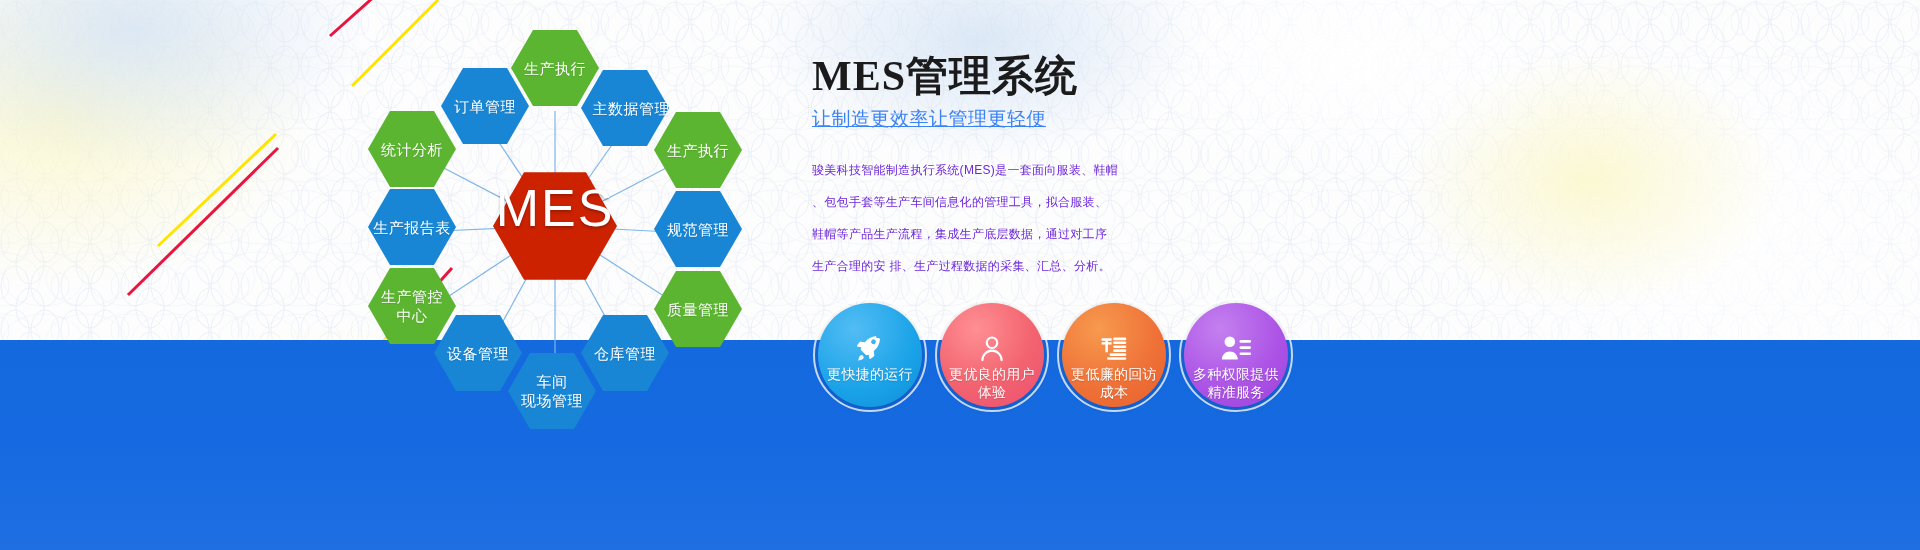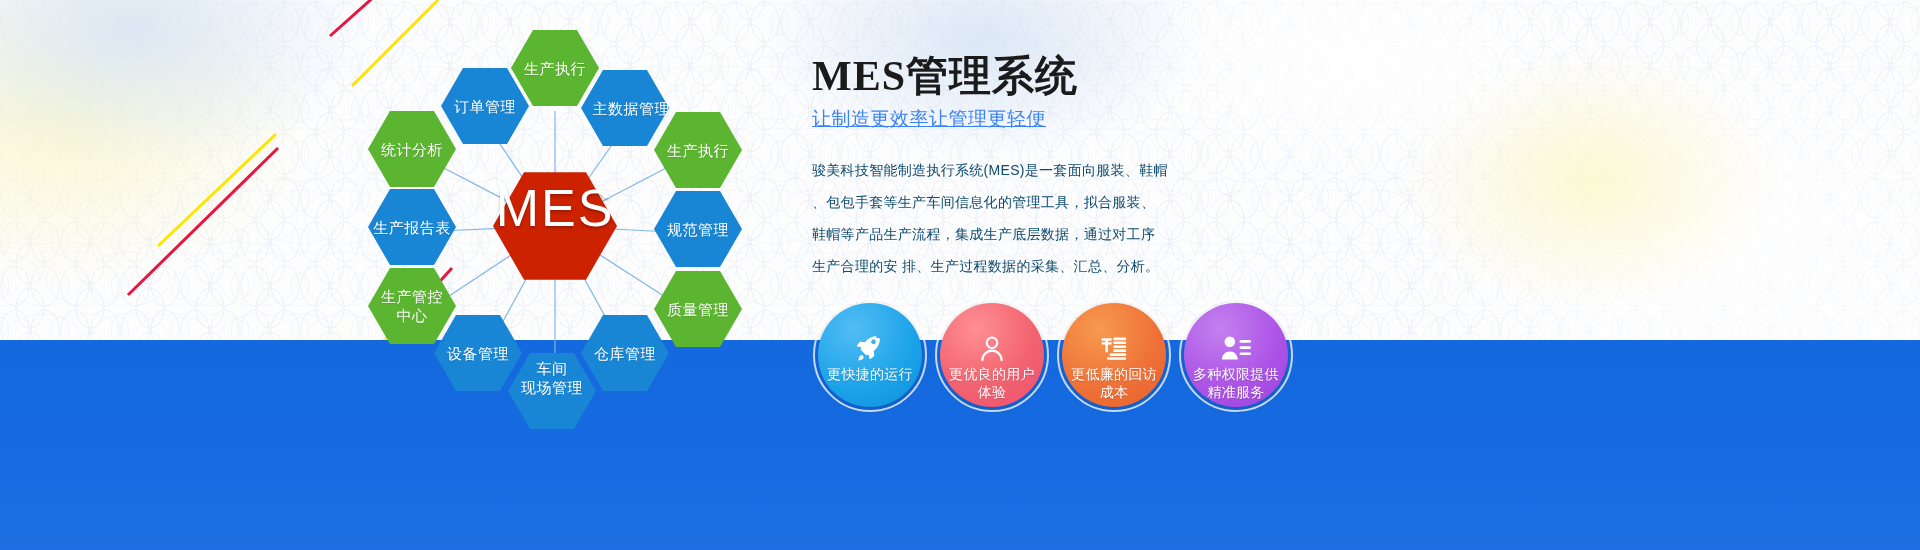--- a/index.html
+++ b/index.html
@@ -45,21 +45,21 @@
   .textcol { position:absolute; left:812px; top:52px; width:470px; }
   .title {
     font-family:"Liberation Serif","DejaVu Serif",serif;
     font-weight:bold; font-size:42px; color:#1b1b1b;
     letter-spacing:1px; line-height:48px;
   }
   .subtitle {
     margin-top:6px; font-size:19px; color:#3b82f6; letter-spacing:.5px;text-decoration:underline;
   }
   .para {
-    margin-top:22px; font-size:14px; line-height:32px; color:#0c4a6e;
+    margin-top:22px; font-size:12px; line-height:32px; color:#6d28d9;
     letter-spacing:.3px;
   }
   .para div { white-space:pre; }
 
   
   .badges { position:absolute; left:818px; top:303px; width:470px; height:100px; }
   .badge {
     position:absolute; top:0; width:104px; height:104px; border-radius:50%;
     display:flex; flex-direction:column; align-items:center; justify-content:flex-start;
     color:#fff; text-align:center; padding-top:30px;
@@ -176,21 +176,21 @@
     </svg>
     <div>
         <div class="hex-label center" style="left: 155px; top: 183px; width: 140px;">MES</div>
         <div class="hex-label" style="left: 180px; top: 42.5px; width: 90px;">生产执行</div>
         <div class="hex-label" style="left: 110px; top: 80.5px; width: 90px;">订单管理</div>
         <div class="hex-label" style="left: 37px; top: 123.5px; width: 90px;">统计分析</div>
         <div class="hex-label" style="left: 37px; top: 201.5px; width: 90px;">生产报告表</div>
         <div class="hex-label" style="left: 37px; top: 271px; width: 90px;">生产管控
 中心</div>
         <div class="hex-label" style="left: 103px; top: 327.5px; width: 90px;">设备管理</div>
-        <div class="hex-label" style="left: 177px; top: 343px; width: 90px;">车间
+        <div class="hex-label" style="left: 177px; top: 356px; width: 90px;">车间
 现场管理</div>
         <div class="hex-label" style="left: 250px; top: 327.5px; width: 90px;">仓库管理</div>
         <div class="hex-label" style="left: 323px; top: 283.5px; width: 90px;">质量管理</div>
         <div class="hex-label" style="left: 323px; top: 203.5px; width: 90px;">规范管理</div>
         <div class="hex-label" style="left: 323px; top: 124.5px; width: 90px;">生产执行</div>
         <div class="hex-label" style="left: 250px; top: 82.5px; width: 90px; text-align: right;">主数据管理</div>
       </div>
   </div>
 
   <div class="textcol">

